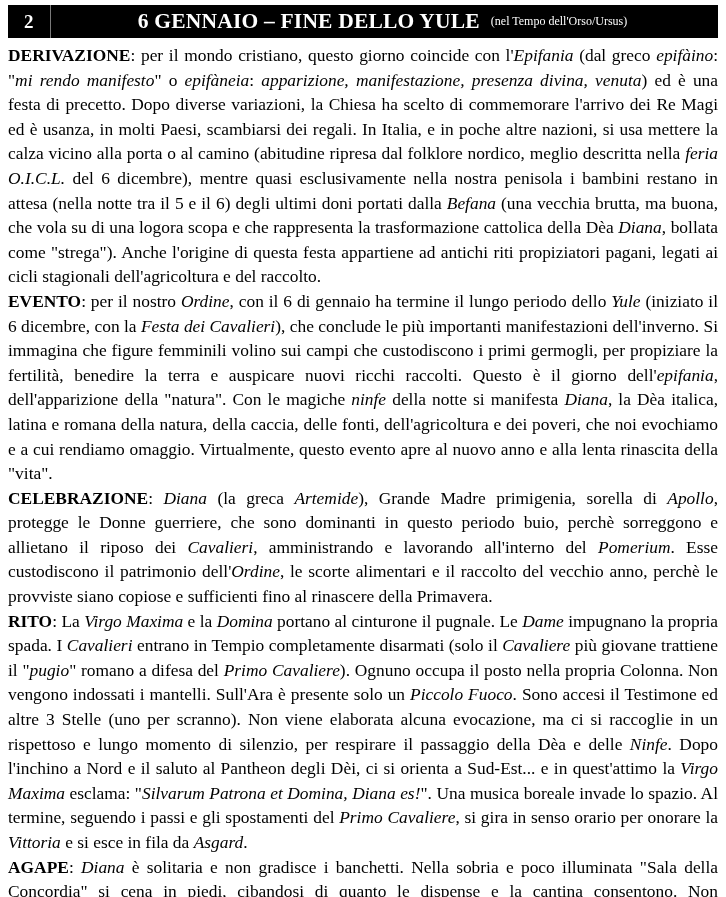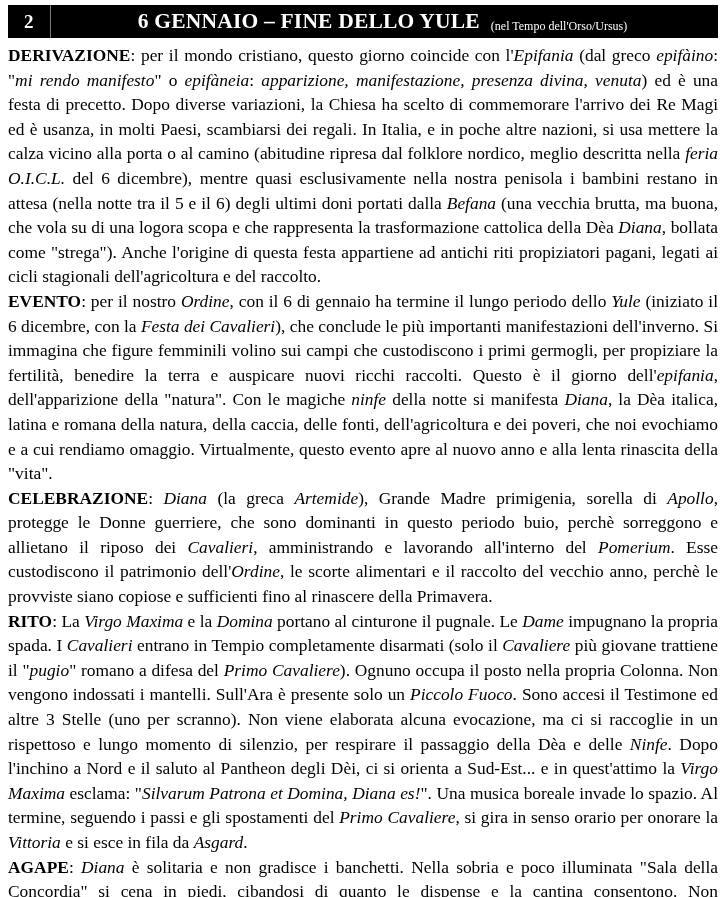--- a/index.html
+++ b/index.html
@@ -45,21 +45,21 @@
   }
   .header-rule {
     width: 1px;
     align-self: stretch;
     background: #7a7a7a;
     flex: 0 0 1px;
   }
   .header-titles {
     flex: 1 1 auto;
     display: flex;
-    align-items: flex-end;
+    align-items: center;
     justify-content: center;
     padding-right: 4px;
     white-space: nowrap;
   }
   .header-title {
     color: #ffffff;
     font-weight: bold;
     font-size: 21.5px;
     letter-spacing: 0.2px;
   }

